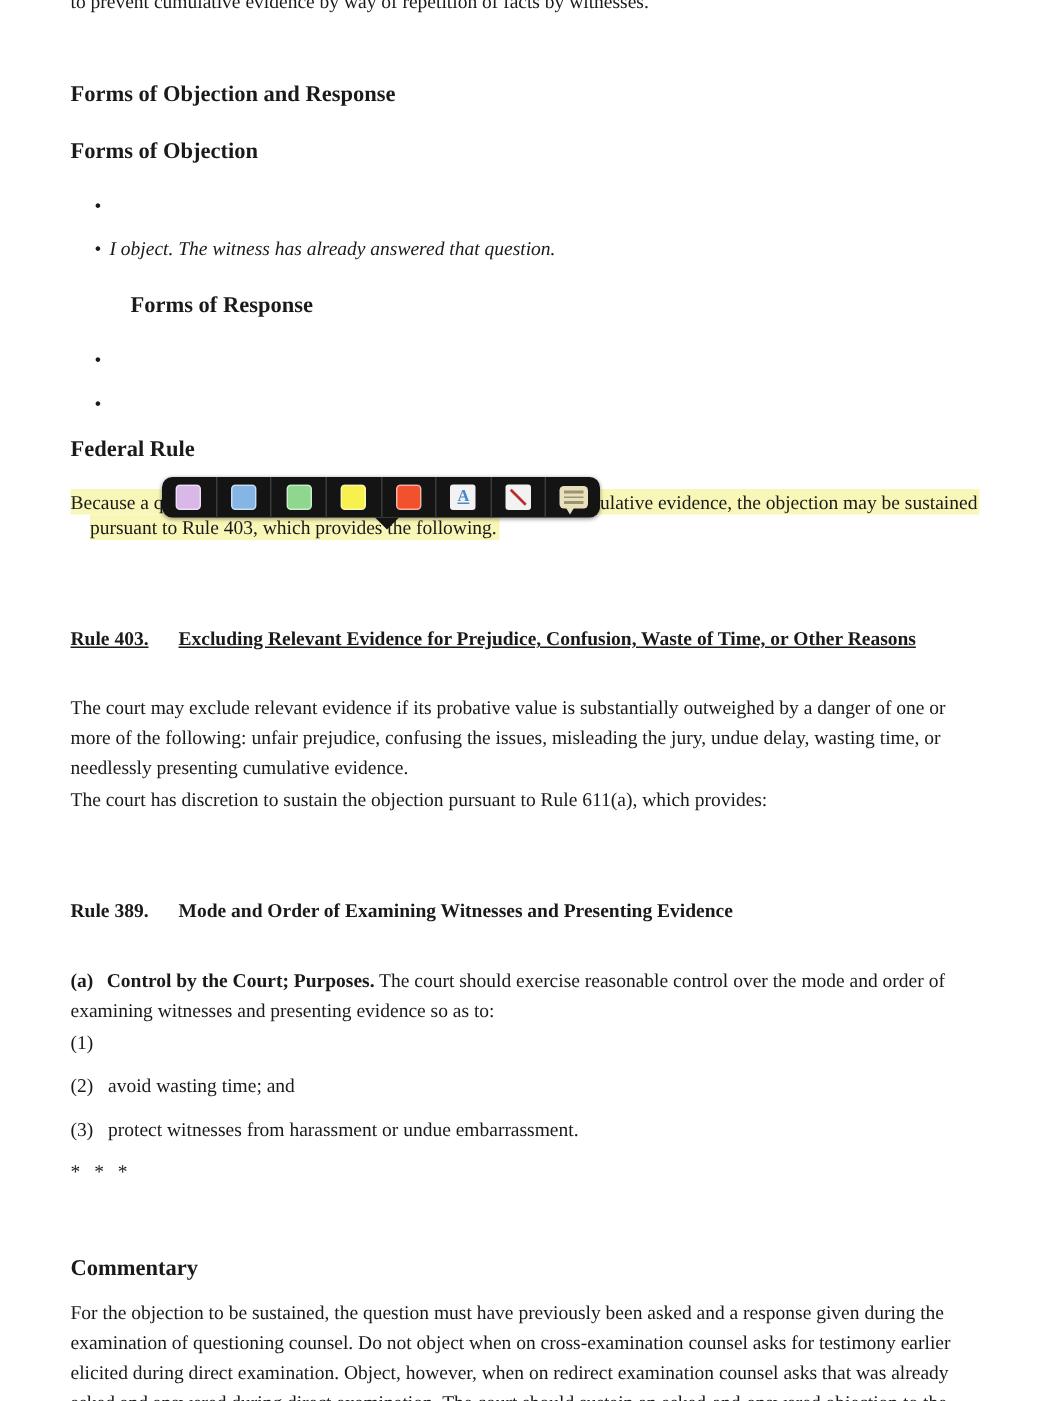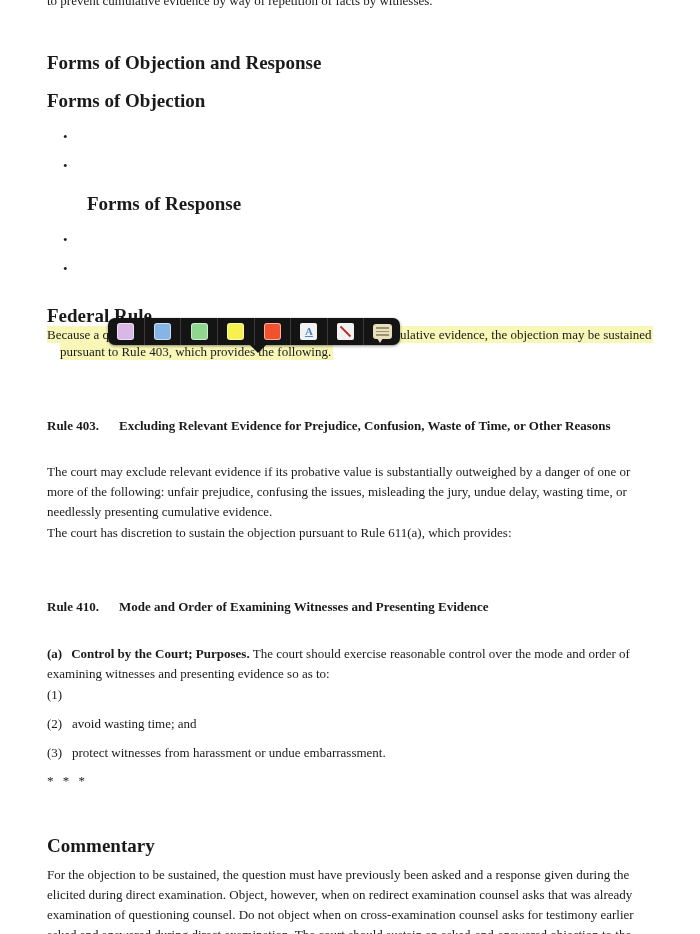--- a/index.html
+++ b/index.html
@@ -2,21 +2,21 @@
 <html><head>
 <meta charset="utf-8">
 <style>
   * { margin:0; padding:0; box-sizing:border-box; }
   html,body { width:700px; height:934px; background:#ffffff; overflow:hidden; }
   body { font-family:"Liberation Serif","DejaVu Serif",serif; color:#1a1a1a; font-size:13px; }
   .page { position:relative; width:700px; height:836px; background:#fff; }
   .blk { position:absolute; left:47px; width:606px; line-height:20px; }
   .bold { font-weight:bold; }
   .line { white-space:nowrap; }
-  h3.hd { font-size:19px; font-weight:bold; line-height:16px; }
+  h3.hd { font-size:15px; font-weight:bold; line-height:16px; }
   .rule-hd { display:flex; font-weight:bold; line-height:16px; white-space:nowrap; }
   .rule-hd .rule-num { display:inline-block; min-width:72px; }
   .bullet-item { display:flex; margin-left:16px; line-height:14px; position:absolute; left:0; right:0; }
   .bullet-item .marker { width:10px; font-style:normal; }
   .bullet-item .btxt { font-style:italic; white-space:nowrap; }
   .num-item { display:flex; line-height:14px; position:absolute; left:0; right:0; }
   .num-item .num { width:25px; }
   .num-item .ntxt { white-space:nowrap; }
 
   
@@ -54,35 +54,36 @@
   <h3 class="hd blk" style="top:55px;">Forms of Objection and Response</h3>
 
   <h3 class="hd blk" style="top:93px;">Forms of Objection</h3>
 
   <div class="blk" style="top:130px; height:60px;">
       <div class="bullet-item" style="top: 0px;">
       <span class="marker">•</span>
     </div>
       <div class="bullet-item" style="top: 29px;">
       <span class="marker">•</span>
+      <span class="btxt">I object. The witness has already answered that question.</span>
     </div>
     </div>
 
   <h3 class="hd blk" style="top:196px;margin-left:40px;">Forms of Response</h3>
 
   <div class="blk" style="top:233px; height:60px;">
       <div class="bullet-item" style="top: 0px;">
       <span class="marker">•</span>
     </div>
       <div class="bullet-item" style="top: 29px;">
       <span class="marker">•</span>
     </div>
     </div>
 
-  <h3 class="hd blk" style="top:308px;">Federal Rule</h3>
+  <h3 class="hd blk" style="top:292px;">Federal Rule</h3>
 
   <div class="blk" style="top:326px; height:35px;">
     <div class="hl-line hl-line1 hl-bg" style="top:0;">
       <span>Because a q</span>
       <span class="hl-post">ulative evidence, the objection may be sustained</span>
     </div>
     <div class="hl-line hl-bg" style="top:17px; padding-right:2px;margin-left:13px;">pursuant to Rule 403, which provides the following.</div>
   </div>
 
   <div class="anno-toolbar">
@@ -117,35 +118,35 @@
       <span class="note-icon">
         <i></i>
           <i></i>
           <i></i>
         <span class="note-tail"></span>
       </span>
     </div>
     <div class="toolbar-pointer"></div>
   </div>
 
-  <div class="blk rule-hd" style="top:418px;">
+  <div class="blk rule-hd" style="top:418px;text-decoration:underline;">
     <span class="rule-num">Rule 403.</span>
     <span>Excluding Relevant Evidence for Prejudice, Confusion, Waste of Time, or Other Reasons</span>
   </div>
 
   <div class="blk" style="top:462px;">
       <div class="line">The court may exclude relevant evidence if its probative value is substantially outweighed by a danger of one or</div>
       <div class="line">more of the following: unfair prejudice, confusing the issues, misleading the jury, undue delay, wasting time, or</div>
       <div class="line">needlessly presenting cumulative evidence.</div>
     </div>
 
   <div class="blk line" style="top:523px;">The court has discretion to sustain the objection pursuant to Rule 611(a), which provides:</div>
 
   <div class="blk rule-hd" style="top:599px;">
-    <span class="rule-num">Rule 410.</span>
+    <span class="rule-num">Rule 389.</span>
     <span>Mode and Order of Examining Witnesses and Presenting Evidence</span>
   </div>
 
   <div class="blk" style="top:644px;">
     <div class="line">
       <span class="bold">(a)</span><span style="display:inline-block;width:9px;"></span><span class="bold">Control by the Court; Purposes.</span><span> The court should exercise reasonable control over the mode and order of</span>
     </div>
     <div class="line">examining witnesses and presenting evidence so as to:</div>
   </div>
 
@@ -162,18 +163,18 @@
       <span class="ntxt">protect witnesses from harassment or undue embarrassment.</span>
     </div>
     </div>
 
   <div class="blk line stars" style="top:771px;">* * *</div>
 
   <h3 class="hd blk" style="top:838px;">Commentary</h3>
 
   <div class="blk" style="top:865px;">
       <div class="line">For the objection to be sustained, the question must have previously been asked and a response given during the</div>
+      <div class="line">examination of questioning counsel. Do not object when on cross-examination counsel asks for testimony earlier</div>
       <div class="line">elicited during direct examination. Object, however, when on redirect examination counsel asks that was already</div>
-      <div class="line">examination of questioning counsel. Do not object when on cross-examination counsel asks for testimony earlier</div>
       <div class="line">asked and answered during direct examination. The court should sustain an asked-and-answered objection to the</div>
     </div>
 
 </div>
 
 </body></html>

